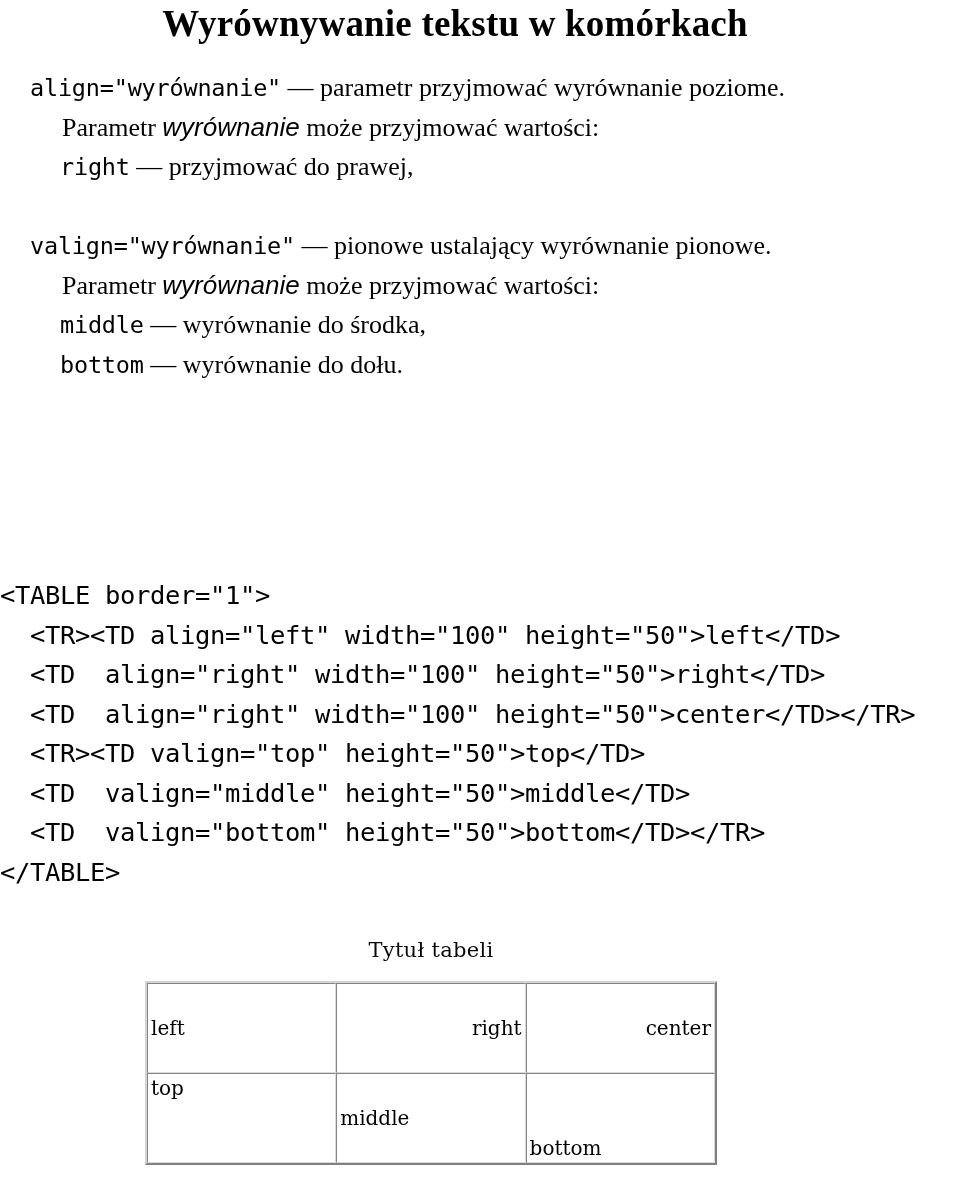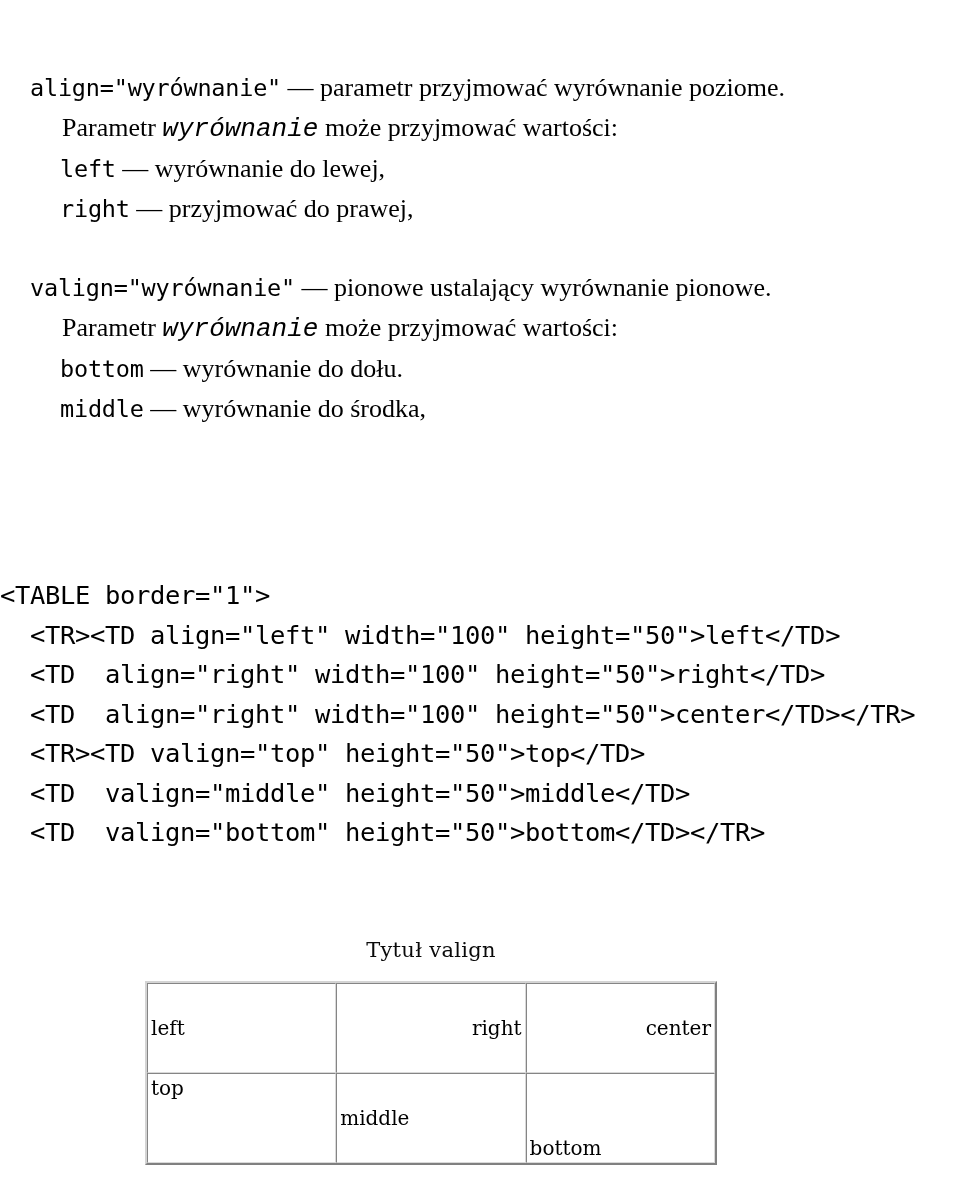--- a/index.html
+++ b/index.html
@@ -55,21 +55,21 @@
   .ln.indent1 { padding-left: 32px; }
   .ln.indent2 { padding-left: 30px; }
 
   code, .mono {
     font-family: "DejaVu Sans Mono", "Liberation Mono", monospace;
     font-size: 23.5px;
     letter-spacing: -0.2px;
   }
   .it {
     font-style: italic;
-    font-family: Liberation Mono, monospace;
+    font-family: Liberation Sans, sans-serif;
     margin-top: 44px;
   }
   .dash { font-family: "Liberation Serif", "DejaVu Serif", serif; }
 
   .gap { height: 39px; }
 
   
   .code-block {
     position: absolute;
     left: 0px;
@@ -129,73 +129,72 @@
   .a-right  { text-align: right;  vertical-align: middle; }
   .v-top    { text-align: left;   vertical-align: top; }
   .v-middle { text-align: left;   vertical-align: middle; }
   .v-bottom { text-align: left;   vertical-align: bottom; }
 </style>
 </head>
 <body>
 
 <div class="page">
 
+  <h1 class="doc-title">Wyrównywanie tekstu w komórkach</h1>
 
   <div class="prose">
 
     <div class="ln">
       <code class="mono">align="wyrównanie"</code><span class="dash"> — </span><span>parametr przyjmować wyrównanie poziome.</span>
     </div>
 
     <div class="ln indent1">
       <span>Parametr </span><span class="it">wyrównanie</span><span> może przyjmować wartości:</span>
     </div>
 
-    <div class="ln indent2">
-      <code class="mono">left</code><span class="dash"> — </span><span>wyrównanie do lewej,</span>
-    </div>
 
     <div class="ln indent2">
       <code class="mono">right</code><span class="dash"> — </span><span>przyjmować do prawej,</span>
     </div>
 
 
     <div class="gap"></div>
 
     <div class="ln">
       <code class="mono">valign="wyrównanie"</code><span class="dash"> — </span><span>pionowe ustalający wyrównanie pionowe.</span>
     </div>
 
     <div class="ln indent1">
       <span>Parametr </span><span class="it">wyrównanie</span><span> może przyjmować wartości:</span>
     </div>
 
 
     <div class="ln indent2">
+      <code class="mono">middle</code><span class="dash"> — </span><span>wyrównanie do środka,</span>
+    </div>
+
+    <div class="ln indent2">
       <code class="mono">bottom</code><span class="dash"> — </span><span>wyrównanie do dołu.</span>
-    </div>
-
-    <div class="ln indent2">
-      <code class="mono">middle</code><span class="dash"> — </span><span>wyrównanie do środka,</span>
     </div>
 
   </div>
 
   <div class="code-block">
     <div class="code-line">&lt;TABLE border="1"&gt;</div>
     <div class="code-line">  &lt;TR&gt;&lt;TD align="left" width="100" height="50"&gt;left&lt;/TD&gt;</div>
     <div class="code-line">  &lt;TD  align="right" width="100" height="50"&gt;right&lt;/TD&gt;</div>
     <div class="code-line">  &lt;TD  align="right" width="100" height="50"&gt;center&lt;/TD&gt;&lt;/TR&gt;</div>
     <div class="code-line">  &lt;TR&gt;&lt;TD valign="top" height="50"&gt;top&lt;/TD&gt;</div>
     <div class="code-line">  &lt;TD  valign="middle" height="50"&gt;middle&lt;/TD&gt;</div>
     <div class="code-line">  &lt;TD  valign="bottom" height="50"&gt;bottom&lt;/TD&gt;&lt;/TR&gt;</div>
+    <div class="code-line">&lt;/TABLE&gt;</div>
   </div>
 
   <div class="render-area">
-    <div class="render-caption">Tytuł valign</div>
+    <div class="render-caption">Tytuł tabeli</div>
     <table class="render-table">
       <tbody>
         <tr>
           <td class="a-left">left</td>
           <td class="a-right">right</td>
           <td class="a-right">center</td>
         </tr>
         <tr>
           <td class="v-top">top</td>
           <td class="v-middle">middle</td>

